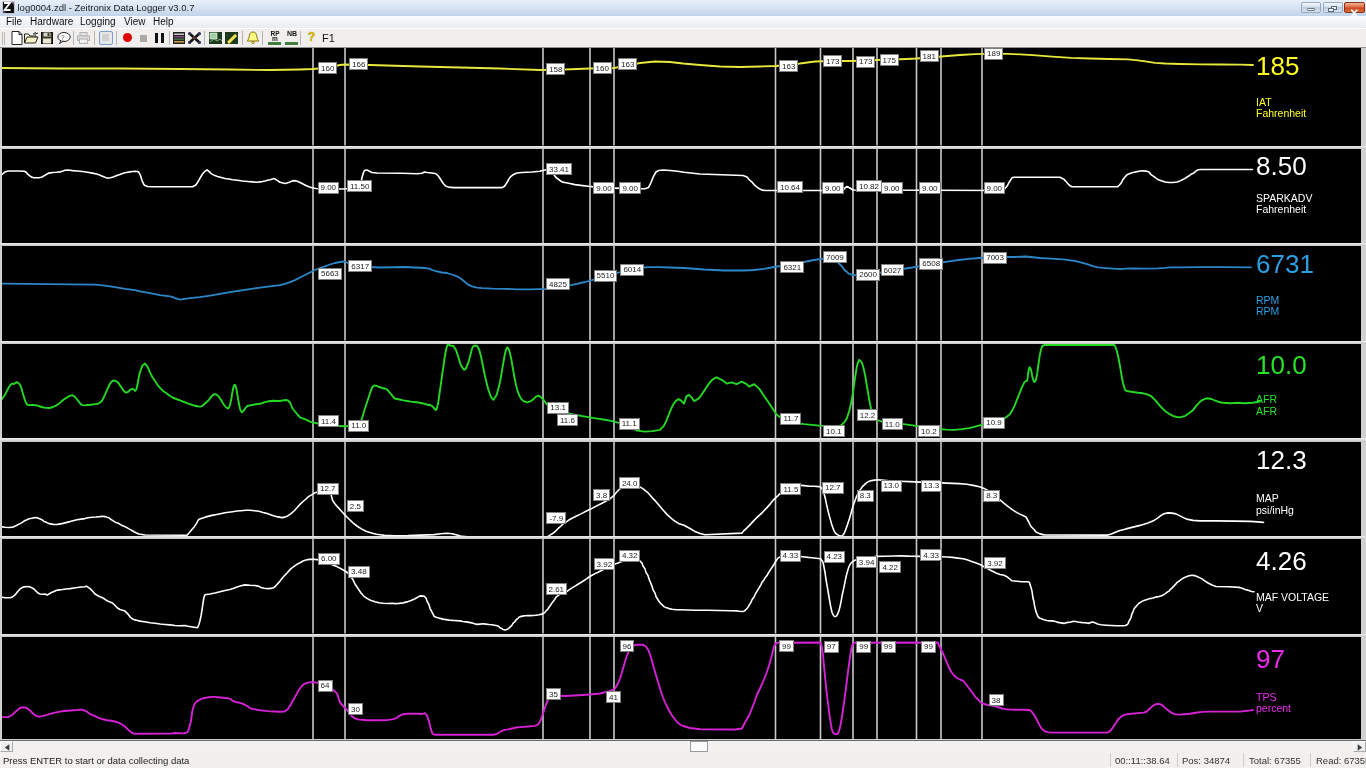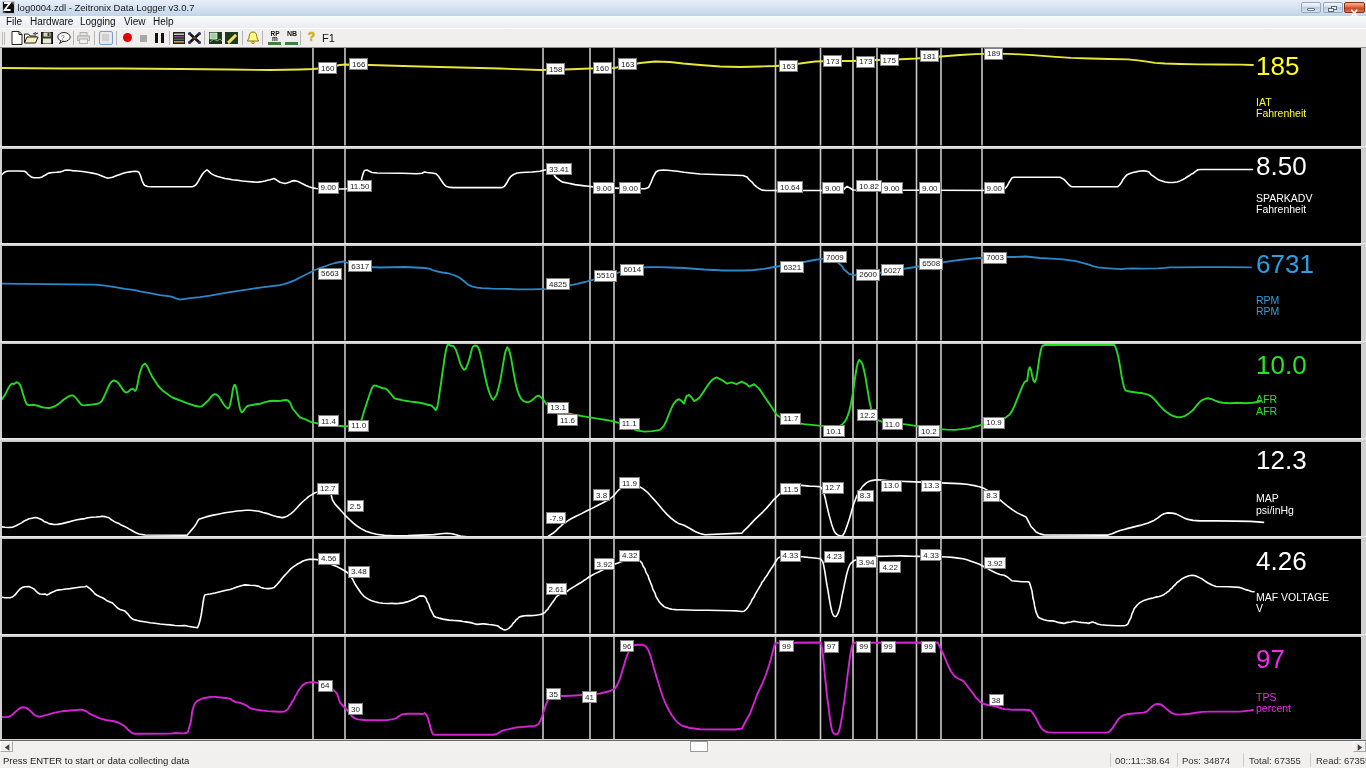--- a/index.html
+++ b/index.html
@@ -253,21 +253,21 @@
 <line x1="875" y1="0" x2="875" y2="94.5" stroke="#c9c9c9" stroke-width="1.6"></line>
 <line x1="914.5" y1="0" x2="914.5" y2="94.5" stroke="#c9c9c9" stroke-width="1.6"></line>
 <line x1="939" y1="0" x2="939" y2="94.5" stroke="#c9c9c9" stroke-width="1.6"></line>
 <line x1="980" y1="0" x2="980" y2="94.5" stroke="#c9c9c9" stroke-width="1.6"></line>
 <polyline points="-2,84.7 3,85.2 7,85.5 11,85.1 14,83.8 17,82.1 20,80.6 22,79.1 25,77.8 27,76.8 30,76.2 32,75.8 33.5,75.6 35,75.8 37,76.6 40,77.8 42,79.4 45,80.6 47,81.6 50,82.1 52,82.5 55,82.5 57,82.1 60,81.6 64,80.6 68,79.6 71,78.7 75,77.8 79,77.1 83,76.6 86,75.8 90,75.3 94,75 98,74.6 100,74.3 103,74.6 105,75.3 107,75.8 108,76.6 109,77.5 110.5,78.4 112,79.4 114,80.6 117,81.6 119,82.9 122,84.2 124.5,85.4 127,86.9 129.5,88.2 132,89.7 134.5,91 137,92 143,93 185,93.2 187,91 189.5,88 192.5,84.4 194.5,81.4 196,78.5 197,77.3 200,76.3 204,74.9 210,73.4 216,72.2 223,70.8 230.5,69.7 235,69 239,68.7 244,68.3 248,68.3 252.5,68.7 257,69.3 261,70.5 265.5,71.6 268.5,72.7 271.5,73.7 274.5,74.6 277.5,75.1 280,75.6 283,75.1 286,73.7 289,71.6 292,69 295,65.8 298,62.4 301,59.5 304,57 306.5,54.6 309.5,52.9 312.5,51.1 315.5,50 318,49.1 321,48 325,47.5 328,48.1 330.5,58.1 333,62 336,65.4 340,69.8 343.5,73.6 347.5,77.5 351,80.9 355,84 359,86.6 364,89.2 369.5,91 374.5,92.3 382.5,93.3 393,93.8 406,93.6 419,93.1 432,92.6 439,91.8 445,91.3 450,91.8 455,93.1 460,94.4 468,95 543,95.2 546,94.4 548,93.1 551,91.3 553.5,89.2 556,86.6 559,84 561,81.9 564,80.1 566.5,78.3 570,76.2 574,74.2 579.5,71.6 584.5,69 590,66.4 595,63.8 600,61.2 605,58.6 609,56 612,53.4 614.5,50.3 617,47.7 619.5,45.7 622,44.1 624.5,43.1 628.5,42.5 634,43.1 637.5,44.6 641.5,47.2 645.5,50.3 649,54.2 653,58.6 657,63.3 661,67.9 665,72.4 669,76.2 673,79.3 676.5,81.4 680.5,82.7 682,83.2 688,86.5 693,89.5 698,91.5 703,92.8 740,91.1 742,88.6 746,84.9 749.5,81.1 753,77.4 757,73.6 761,69.8 764.5,66.1 768.5,61.6 772,57.3 776,53.6 778.5,51.1 781,48.6 783.5,46.6 786,45.1 788.5,44.1 792,43.3 797,43.1 802,43.6 807,44.1 812,44.3 817,44.6 818.5,45.1 819.7,46.1 821,48.6 822.2,52.3 823.5,57.3 824.7,63.1 826,68.6 827.2,73.6 828.5,78.1 829.7,82.4 831,86.1 832.2,89.1 833.5,91.1 835.2,92.6 837.2,93.6 839.2,94.3 841,93.1 842.2,91.1 843.5,88.1 844.7,84.9 846,81.1 847.2,77.4 848.5,73.1 849.7,68.6 851,64.1 852.2,60.6 853.5,57.3 854.7,54.1 856,51.6 857.2,49.1 858.5,47.4 859.7,45.6 861,44.1 863.5,41.6 864.7,40.6 867.2,39.3 869.7,38.6 872.2,38.1 875.9,37.8 879.7,38.1 884.7,38.6 889.7,39.1 897.2,39.3 907.3,39.6 919.8,40.1 932.3,40.6 944.8,41.1 957.3,41.6 964.9,42.3 972.4,43.6 977.4,44.8 982.4,46.6 986.2,48.6 989.9,51.1 993.7,54.1 997.4,57.3 1001.2,60.6 1004.9,63.6 1009.9,67.4 1014.9,70.6 1019.9,73.1 1024,74.9 1027,80.5 1029,84.5 1032,87.5 1034,90 1038,91.9 1042,92.9 1106,93.1 1110,91.8 1114,90.1 1118,88.6 1124,86.9 1130,85.4 1138,83.4 1146,80.9 1152,78.4 1156,75.9 1159,73.4 1162,71.7 1166,70.9 1170,71.1 1174,71.9 1178,73.9 1182,75.9 1186,77.4 1191,78.4 1198,78.9 1213,78.9 1233,79.1 1248,79.4 1256,79.9 1261.5,80.4" fill="none" stroke="#ffffff" stroke-width="1.6" stroke-linejoin="round" stroke-linecap="round"></polyline>
 </svg>
 <div class="lbl" style="left:315px;top:41px">12.7</div>
 <div class="lbl" style="left:344.8px;top:58.9px">2.5</div>
 <div class="lbl" style="left:544.4px;top:70.5px">-7.9</div>
 <div class="lbl" style="left:591px;top:47.5px">3.8</div>
-<div class="lbl" style="left:616.9px;top:35.5px">11.9</div>
+<div class="lbl" style="left:616.9px;top:35.5px">24.0</div>
 <div class="lbl" style="left:778.4px;top:41.7px">11.5</div>
 <div class="lbl" style="left:820px;top:40px">12.7</div>
 <div class="lbl" style="left:854.7px;top:48.2px">8.3</div>
 <div class="lbl" style="left:878.5px;top:38.2px">13.0</div>
 <div class="lbl" style="left:918.6px;top:38px">13.3</div>
 <div class="lbl" style="left:981.2px;top:48.2px">8.3</div>
 <div class="big" style="left:1254px;top:5.7px;color:#ffffff">12.3</div>
 <div class="nm" style="left:1254px;top:51.7px;color:#ffffff">MAP</div>
 <div class="nm" style="left:1254px;top:63px;color:#ffffff">psi/inHg</div>
 </div>
@@ -280,21 +280,21 @@
 <line x1="612" y1="0" x2="612" y2="94.5" stroke="#c9c9c9" stroke-width="1.6"></line>
 <line x1="773.5" y1="0" x2="773.5" y2="94.5" stroke="#c9c9c9" stroke-width="1.6"></line>
 <line x1="818.5" y1="0" x2="818.5" y2="94.5" stroke="#c9c9c9" stroke-width="1.6"></line>
 <line x1="851" y1="0" x2="851" y2="94.5" stroke="#c9c9c9" stroke-width="1.6"></line>
 <line x1="875" y1="0" x2="875" y2="94.5" stroke="#c9c9c9" stroke-width="1.6"></line>
 <line x1="914.5" y1="0" x2="914.5" y2="94.5" stroke="#c9c9c9" stroke-width="1.6"></line>
 <line x1="939" y1="0" x2="939" y2="94.5" stroke="#c9c9c9" stroke-width="1.6"></line>
 <line x1="980" y1="0" x2="980" y2="94.5" stroke="#c9c9c9" stroke-width="1.6"></line>
 <polyline points="-2,57.8 3,58.8 8,58.8 10.5,58 13,55.9 15.5,52.8 18,50 20.5,48.4 23,47.8 27,47.5 29,48.4 32,50 34,52.1 36,54 38,55 40.5,55.3 43,55 45,55.9 47,55 49,53.8 52,52.5 54,51.5 57,50.9 60.5,50.5 64,50 68,49.6 72,49 75.5,48.5 79,48 83,47.8 84.3,47.1 85.5,47.8 88,49.6 90.5,52.1 93,55 95.5,56.5 98,57.8 100.5,58.8 103,60.3 105.5,62.1 108,63 110.5,64 113,66.5 115.5,69 118,70.5 120.5,71.3 123,72.1 125.5,74.6 128,77.8 130.5,80 133,80.9 135.5,81.5 138,82.1 140.5,82.5 144,83 148,83.8 153,84.2 158,85 163,85.5 168,85.9 173,86.5 178,86.8 183,86.5 186,87.2 190.5,88 195.5,88.8 197,85.3 198,81.5 199,77 200,71 201,64 202,58 203,55.7 208,55 213,54 218,52.8 223,51.5 228,50.5 231,49.6 235,47.9 239,46.8 243,45.9 248,46.3 253,46.5 256,47.1 259,48.4 262,49.2 266,49.6 269,49.4 272,48.6 275,45.5 278,42.1 282,37.1 285,34 289,29.6 292,27.3 295,25.3 298,23.8 301,22 304,21 307,20.4 312,20.3 315,20.6 320,22.5 325,23.8 329,25.3 332,26.4 335,27.6 339,29.8 343,32 346,34 349,37.8 351,40.8 353,45 355,48 357,51 359,54 362,57.3 365,59.4 367,60.6 369,61.5 373,62.8 377,63.8 381,64.3 386,64.5 390,64.3 393,64.6 397,64.4 401,63.9 405,62.9 409,61.5 413,59.7 418,56.9 422,57.1 424,59 425,62.1 427,65.7 428,69.3 429.5,72.2 431,75.1 432,77.2 434,78.2 437,79.1 441,80.1 447,81.1 452,81.5 458,81.9 461,82.5 464,82.9 467,83.4 470,83.9 472.5,84.8 475,85.4 478,85.1 481,84.8 484,85.1 487,85.5 490,85.8 492.5,86.2 495.5,86.8 497,87.7 498,88.7 500,89.7 501,90.5 503,91.1 504,90.8 505.5,90.1 507,89.1 508.5,87.7 510,86.2 511,84.4 513,82.5 514,80.8 516,79.3 517,78.2 518.5,77.6 520.5,77.1 523,76.8 525.5,76.6 528.5,76.6 531.5,76.5 534,76.2 537,75.8 540,75.1 541.5,74.3 543,73.3 544,71.9 546,70 547,68.2 548.5,66.2 550,63.9 551.5,61.9 553,60 554,58.1 556,56.7 557,55.7 559,55 561.5,54.2 564.5,52.8 567,50.9 570,48.9 573,47.1 576,45.2 579,43.5 581.5,41.8 584.5,39.9 587,38 590,36.3 593,34.6 596,33.2 599,31.7 602,30.3 604.5,28.8 607.5,27.7 610,26.3 613,25.1 616,24 619,22.8 622,21.7 625,20.3 628,19.3 631,18.7 635.5,19.1 638,22 640,24.1 641,27 643,29.9 644,33.4 646,36.6 647,39.9 648.5,43.5 650,47.1 651,50.7 653,54.2 654,57.5 655.5,60 657,62.4 658.5,64.3 660,65.7 662,67.6 664,68.6 667,69.6 670,70.2 674,70.6 679,70.8 686,71 694,71.2 706,71.2 717,71.5 729,71.8 734.5,71.9 737,72.2 740,72.5 742,72.2 743,71.5 744.5,70 746,68.2 747.5,65.7 749,63.3 750,60.7 752,58.1 753,55.7 754.5,53.2 756,50.7 757.5,48.1 759,45.6 760,43.2 762,40.9 763,38.9 765,36.6 766,34.6 767.5,32.3 769,29.9 770.5,27.7 772,25.5 773,23.4 774,22 775,20.5 776,19.1 778,18 782,17.3 788,17.2 796,17.4 800.5,17.7 806,18.4 810,18.8 818.5,19.8 820.8,22.7 821.5,25.5 822.2,29.1 823,33.4 823.6,37.7 824.3,42.1 825,46.4 825.8,50.7 826.5,55 827.2,59.3 828,63.6 828.7,67.6 829.4,70.7 830,73.3 830.8,75.1 831.5,76.5 832.2,77.2 833.2,77.6 834.4,77.2 835,76.2 835.8,74.7 836.5,72.9 837.3,70.4 838,67.6 838.7,64.3 839.4,60.7 840,57.1 840.8,53.5 841.6,49.9 842.3,46.4 843,42.8 843.7,39.5 844.4,36.3 845.2,33.4 845.9,30.9 846.6,28.8 847.3,27 848,25.5 849,24.1 850.2,23.1 851.6,22 853,21.2 855.2,20.5 860,19.5 866,18.5 870,18 875,17.4 883,17.2 891,17 899,16.9 905,17.1 910,17.2 918,17.4 928,17.5 939,17.7 945,18 950.5,18.4 956,19.1 961,19.8 965,20.8 969,22.2 973.5,23.7 978,25.5 982,27.7 986,29.9 990,32 994,34 998,35.5 1002,36.3 1005,37.8 1006,38.5 1010,41.8 1015,42.3 1020,42.8 1026,42.8 1027.5,43.5 1028,45.6 1029,48.5 1030,52.1 1030.5,55.7 1031,59.3 1032,62.8 1032.5,66.4 1033.3,70 1034,72.9 1035,75.3 1036,77.6 1037.5,79.1 1040,80.1 1042,80.8 1045,81.5 1048,81.9 1050.5,81.9 1053.5,82.5 1056,83.4 1059,83.9 1062,84.4 1063.5,83.9 1066,83.4 1069,83 1070.5,82.5 1072,82.2 1073.5,82.5 1076,83 1079,83.4 1082,83.7 1085,83.9 1086,84.4 1088,83.9 1089,83.4 1091,83 1092,83.4 1093.5,83.9 1095,84.8 1096.5,85.3 1099,85.8 1104,86.2 1109,86.5 1115,86.8 1121,86.8 1123.5,86.5 1125,85.8 1126,84.8 1126.5,83.7 1127,82.2 1128,80.5 1129,78.6 1129.5,76.5 1130,74.7 1131,72.9 1131.5,71.5 1132,70 1133,68.6 1134,67.6 1135,66.2 1136.5,64.7 1138,63.6 1140,62.4 1142,61.4 1145,60.4 1148,59.6 1151,59 1154,58.1 1157,57.5 1159.5,56.7 1161,56.1 1162.5,55.2 1164,54.2 1165,53.2 1167,52.1 1168,50.7 1170,49.2 1171,47.8 1172.5,46.4 1174,44.9 1175,43.5 1177,42.3 1178,41.3 1180,39.9 1182.5,38.5 1185,37.5 1187,36.7 1190,36.3 1192.5,36.6 1195,37.5 1198,38.9 1200,39.9 1202,41.3 1206,44 1210,46 1214,47.5 1227,47.8 1237,48.4 1239.5,49 1242,50 1244.5,50.9 1247,51.5 1249.5,52.5 1252,52.8" fill="none" stroke="#ffffff" stroke-width="1.6" stroke-linejoin="round" stroke-linecap="round"></polyline>
 </svg>
-<div class="lbl" style="left:316px;top:13.8px">4.56</div>
+<div class="lbl" style="left:316px;top:13.8px">6.00</div>
 <div class="lbl" style="left:346.1px;top:26.8px">3.48</div>
 <div class="lbl" style="left:543.5px;top:44.3px">2.61</div>
 <div class="lbl" style="left:591.6px;top:19px">3.92</div>
 <div class="lbl" style="left:616.9px;top:10.6px">4.32</div>
 <div class="lbl" style="left:777.6px;top:10.6px">4.33</div>
 <div class="lbl" style="left:821.5px;top:11.5px">4.23</div>
 <div class="lbl" style="left:853.8px;top:17.4px">3.94</div>
 <div class="lbl" style="left:877.4px;top:22px">4.22</div>
 <div class="lbl" style="left:918.3px;top:10.4px">4.33</div>
 <div class="lbl" style="left:982.2px;top:18px">3.92</div>
@@ -314,21 +314,21 @@
 <line x1="851" y1="0" x2="851" y2="102.5" stroke="#c9c9c9" stroke-width="1.6"></line>
 <line x1="875" y1="0" x2="875" y2="102.5" stroke="#c9c9c9" stroke-width="1.6"></line>
 <line x1="914.5" y1="0" x2="914.5" y2="102.5" stroke="#c9c9c9" stroke-width="1.6"></line>
 <line x1="939" y1="0" x2="939" y2="102.5" stroke="#c9c9c9" stroke-width="1.6"></line>
 <line x1="980" y1="0" x2="980" y2="102.5" stroke="#c9c9c9" stroke-width="1.6"></line>
 <polyline points="-2,80.1 6,80.1 10,78 13,75.3 16,72.6 18,71 21,70.3 24,70.6 26,71.9 28.5,74 30.5,76 32.5,78 35,79.1 37,79.7 40,79.1 43,78.3 45,77.8 49,76.7 53,75.6 58,74.6 62,74 66,73.7 71,73.3 75,73 79,72.6 82,73.3 85,74.6 87,76.4 90,77.8 93,79.1 95.5,80.4 98,81.4 101,82.3 105,83.2 109,83.7 113,84.5 117,85.9 120,87.5 123,89.5 126.5,93.2 128,94.3 129.5,95.6 131,96.3 133,96.7 138,96.7 169,96.6 173,96 181,96.4 184,96 186,94.8 187,91 188,87.9 189,84.1 189.5,80.2 190,75.6 191,71.5 192,68.4 193,66.4 194,65.3 195,64.1 196.5,63.3 199,62.2 201,61.3 204,60.7 207,60.2 210,59.9 213,59.9 216,60.2 221,60.7 226,61.3 229,62.2 230,63.3 232,64.1 233,64.9 235,65.3 238,65.9 241,66.8 244,68.4 246,69.4 247,70.5 249,71.5 252,72.1 256,73 261,73.6 266,74.1 272,74.5 278,74.8 282.5,74.5 284,73.6 286,72.1 287,69.9 289,67.4 290,64.9 292,62.2 293,59.5 295,56.7 296,54.1 298,51.5 299.5,49.5 301,47.9 302.5,46.9 304,46.1 306,45.6 309,45.3 312,45.3 315,45.6 320,47 325,48.5 329,50.2 330,51.8 332,53.6 335,56.4 338,65.5 342,70 346,74 348,76 350,79.4 353,81.4 356,82.4 360,82.8 365,83.2 379,83.2 385,83.1 389.5,82.4 392,81.8 395,80.8 396,79.7 398,78.7 399,78.1 400,77.5 403,77 406,76.7 411,76.6 417,76.7 419,77 421,76.7 422,76.5 422.7,76 423.3,76.7 424.7,78.1 425.4,79.7 426,81.5 426.7,83.5 427.4,86.2 428.1,88.9 428.7,91.6 429.4,93.6 430.1,95.7 430.8,96.8 431.5,97.3 432.8,97.7 435.5,97.8 491,97.8 493.8,97.3 495,96.8 496.5,95.9 498,95 499,94.3 500.5,93.6 503,92.9 506,92.4 508.5,91.8 511,91.3 514,90.5 518,90.1 526,89.5 533,88.9 536,87.5 538,84.5 540,79.5 542,73.5 544,67.5 546,63 548,60.5 550.5,59.3 553,58.7 563,59 573,58.5 588,57.5 598,56.5 608,54 613,51.5 616,46.5 618,41.5 621,31.5 624,21.5 627,13.5 629,10 631,8.5 635,7.8 641,7.8 644,9.5 646.5,13.5 649,20.5 652,31.5 655,41.5 658,51.5 661,60.5 664,67.5 667,73.5 670,78.5 673,82.5 676,86 679,88 681,89 688,91 698,92.3 733,92.5 740,91.5 743,85.5 748,76.5 753,63.5 755,57.5 758,51.5 761,44.9 764,37.5 767,28.5 769,21.5 770.5,15.5 772,9.7 773.5,6.5 776,5.7 818.5,5.5 819.5,8.5 820.2,12.7 821,18.5 821.7,25.9 822.4,33.2 823.1,40.5 823.9,47.8 824.6,55.1 825.3,61 826.1,66.8 826.8,72.7 827.5,78.6 828.3,83.7 829,88.1 829.7,91.7 830.5,94.4 831.2,95.8 832.7,96.9 834,97.3 835.6,96.9 836.3,95.8 837,93.9 837.8,91.4 838.5,88.1 839.2,84.1 840,79.7 840.7,74.9 841.4,69.8 842.2,64.6 842.9,59.2 843.6,53.7 844.4,47.8 845.1,42 845.8,36.1 846.6,30.5 847.3,25.1 848,20 848.8,15.3 849.5,11.2 850.2,8.3 851.7,6.1 853,5.7 935.9,5.5 936.6,7.5 939,12.5 941.5,17.5 944,23.5 946.5,29.5 949,34.5 952,38.5 955,41 958,42.5 960.3,43.3 961.8,44.5 963.4,46.5 965,48.5 966.4,50.5 968,52.5 969.5,54.5 971,56.5 972.6,58.8 974,60.7 975.7,62.2 977.2,63.8 978.7,65.3 982,67 986,68 994,69.4 997,70.5 1000,71.5 1003,72.1 1008,72.5 1013,72.7 1022,72.8 1026.5,73 1028,73.3 1029.5,74.5 1031,76.4 1032.5,78.7 1034,81.3 1035.5,84.1 1037,87.1 1038.5,89.9 1040,92 1042,93.6 1043.5,94.5 1045.5,95.1 1049.5,95.6 1105,95.6 1107,94.8 1108.5,93.6 1110,91.7 1111.5,89.4 1113.3,86.8 1114.8,84.4 1116.3,82.2 1118,80.7 1119.5,79.4 1121.7,78.2 1124.8,77.3 1129.5,76.7 1135.5,76.1 1141.7,75.6 1144.8,74.5 1146.3,73 1148,71.5 1149.5,69.9 1151,68.7 1153,67.5 1155.5,66.9 1158,67.1 1161,68.9 1164,71.6 1167,74.1 1170,76.1 1173,77.2 1177.5,77.6 1182,77.2 1188,76.7 1194,75.7 1200,74.9 1208,74.6 1238,74.6 1242.5,74.1 1245.5,73.7 1248.5,73.4 1251,73" fill="none" stroke="#d422d4" stroke-width="1.9" stroke-linejoin="round" stroke-linecap="round"></polyline>
 </svg>
 <div class="lbl" style="left:315.6px;top:43px">64</div>
 <div class="lbl" style="left:346px;top:66.5px">30</div>
 <div class="lbl" style="left:544px;top:51.5px">35</div>
-<div class="lbl" style="left:580px;top:54.5px">41</div>
+<div class="lbl" style="left:604px;top:54.5px">41</div>
 <div class="lbl" style="left:617.5px;top:3.8px">96</div>
 <div class="lbl" style="left:777px;top:3.9px">99</div>
 <div class="lbl" style="left:821.7px;top:4px">97</div>
 <div class="lbl" style="left:854.3px;top:4px">99</div>
 <div class="lbl" style="left:878.8px;top:4px">99</div>
 <div class="lbl" style="left:919.1px;top:4px">99</div>
 <div class="lbl" style="left:986.6px;top:57.5px">38</div>
 <div class="big" style="left:1254px;top:9.2px;color:#ee2bee">97</div>
 <div class="nm" style="left:1254px;top:55px;color:#ee2bee">TPS</div>
 <div class="nm" style="left:1254px;top:66.3px;color:#ee2bee">percent</div>

